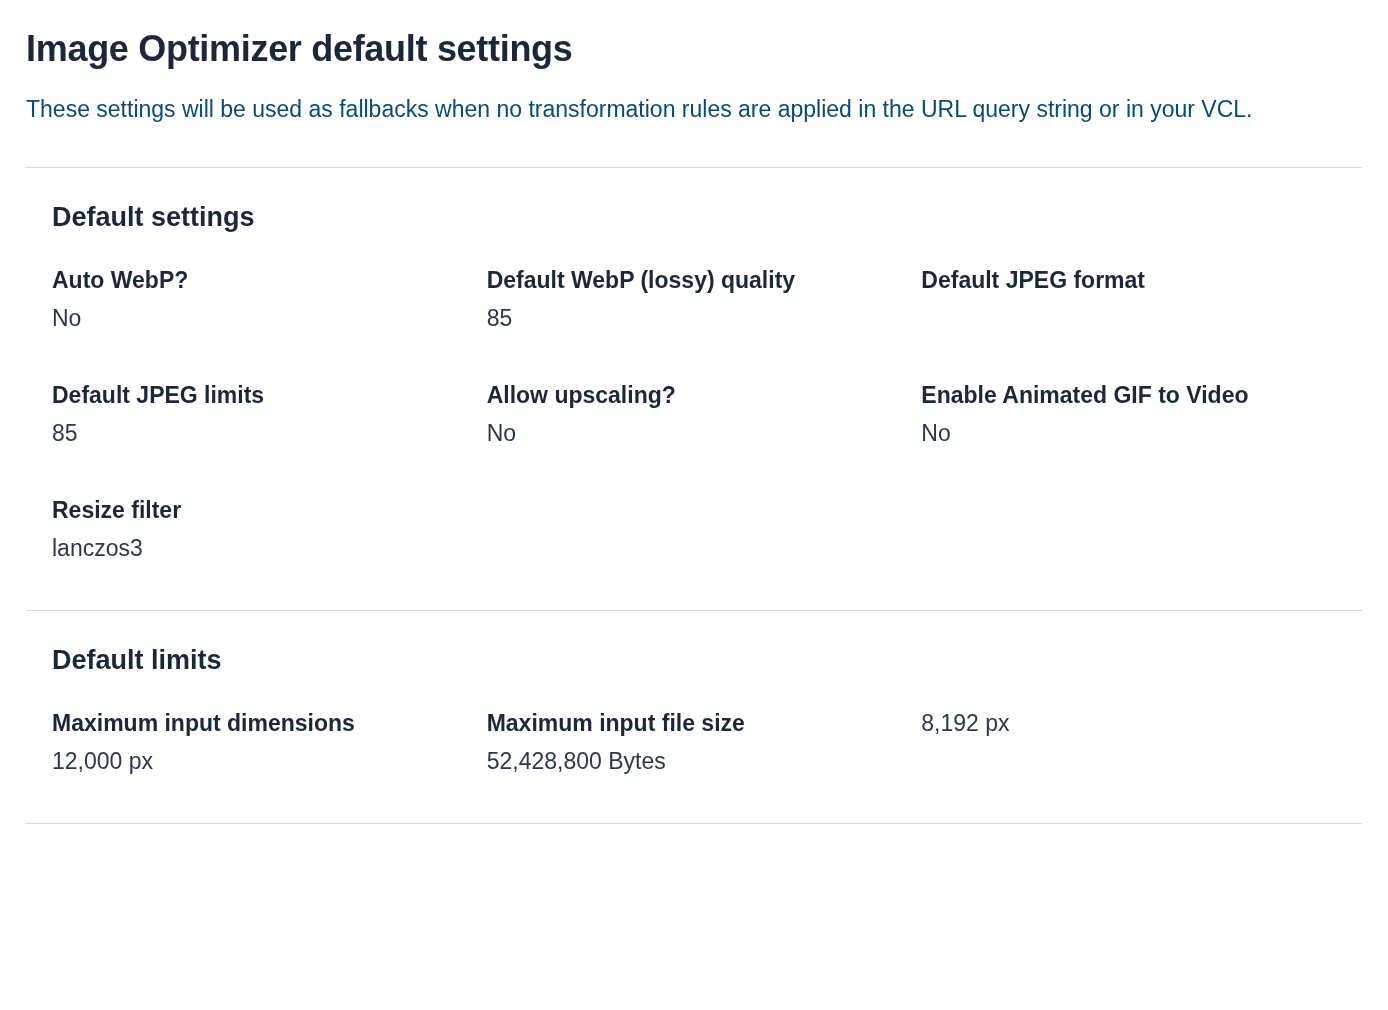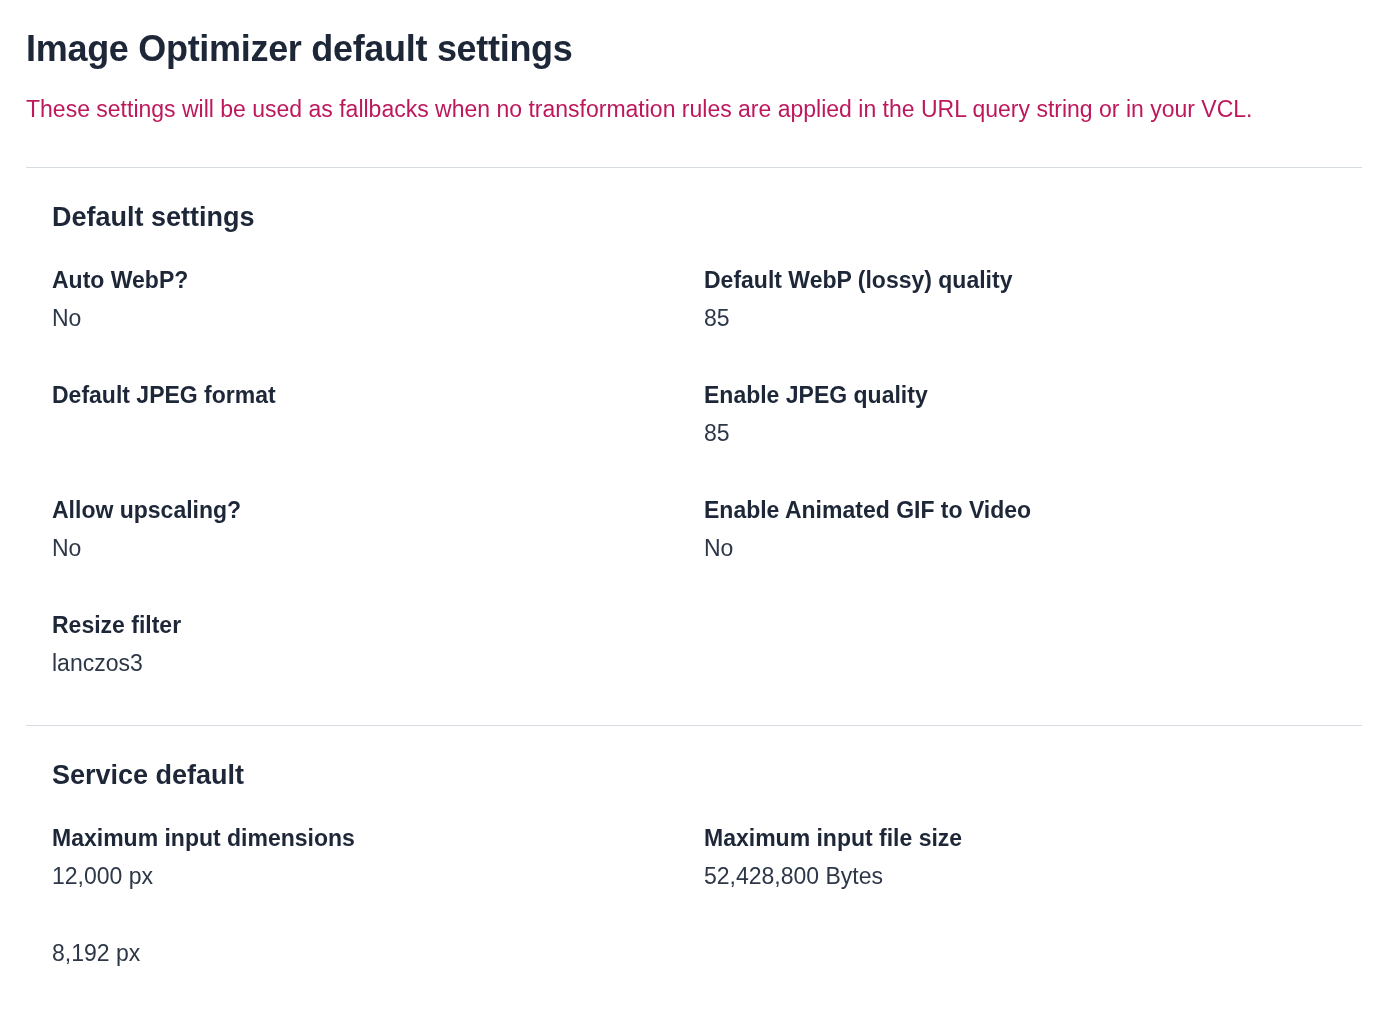--- a/index.html
+++ b/index.html
@@ -17,42 +17,42 @@
     .page-title {
       font-size: 36px;
       font-weight: 800;
       color: #1d2738;
       letter-spacing: -0.3px;
       margin-bottom: 22px;
     }
     .page-description {
       font-size: 23px;
       font-weight: 400;
-      color: #be185d;
+      color: #0c4a6e;
       line-height: 1.5;
       margin-bottom: 40px;
       max-width: 1260px;
     }
     .divider {
       border: none;
       border-top: 1px solid #d7dce3;
       margin: 0;
     }
     .section {
       padding: 34px 26px 44px 26px;
     }
     .section-title {
       font-size: 27px;
       font-weight: 700;
       color: #1d2738;
       margin-bottom: 30px;
     }
     .settings-grid {
       display: grid;
-      grid-template-columns: repeat(2, 1fr);
+      grid-template-columns: repeat(3, 1fr);
       column-gap: 20px;
       row-gap: 42px;
     }
     .setting-item {
       display: flex;
       flex-direction: column;
     }
     .setting-label {
       font-size: 23px;
       font-weight: 700;
@@ -83,42 +83,42 @@
       <div class="setting-value">No</div>
     </div>
     <div class="setting-item">
       <div class="setting-label">Default WebP (lossy) quality</div>
       <div class="setting-value">85</div>
     </div>
     <div class="setting-item">
       <div class="setting-label">Default JPEG format</div>
     </div>
     <div class="setting-item">
-      <div class="setting-label">Enable JPEG quality</div>
+      <div class="setting-label">Default JPEG limits</div>
       <div class="setting-value">85</div>
     </div>
     <div class="setting-item">
       <div class="setting-label">Allow upscaling?</div>
       <div class="setting-value">No</div>
     </div>
     <div class="setting-item">
       <div class="setting-label">Enable Animated GIF to Video</div>
       <div class="setting-value">No</div>
     </div>
     <div class="setting-item">
       <div class="setting-label">Resize filter</div>
       <div class="setting-value">lanczos3</div>
     </div>
   </div>
 </div>
 
 <hr class="divider">
 
 <div class="section">
-  <h2 class="section-title">Service default</h2>
+  <h2 class="section-title">Default limits</h2>
   <div class="settings-grid">
     <div class="setting-item">
       <div class="setting-label">Maximum input dimensions</div>
       <div class="setting-value">12,000 px</div>
     </div>
     <div class="setting-item">
       <div class="setting-label">Maximum input file size</div>
       <div class="setting-value">52,428,800 Bytes</div>
     </div>
     <div class="setting-item">

